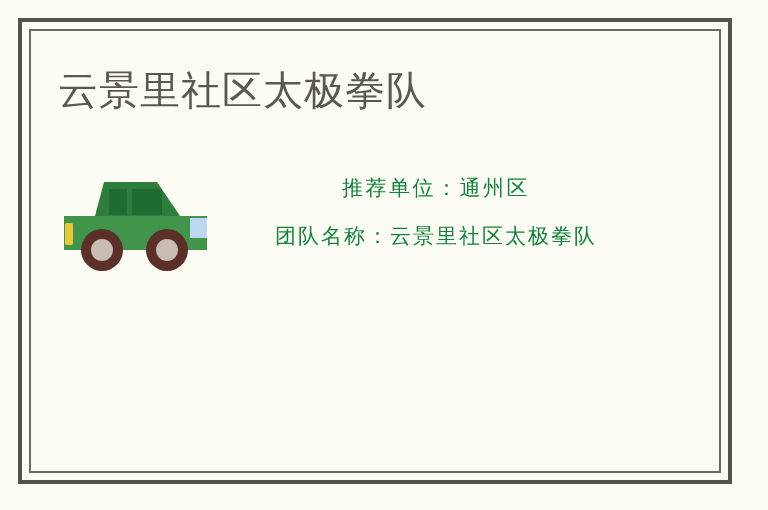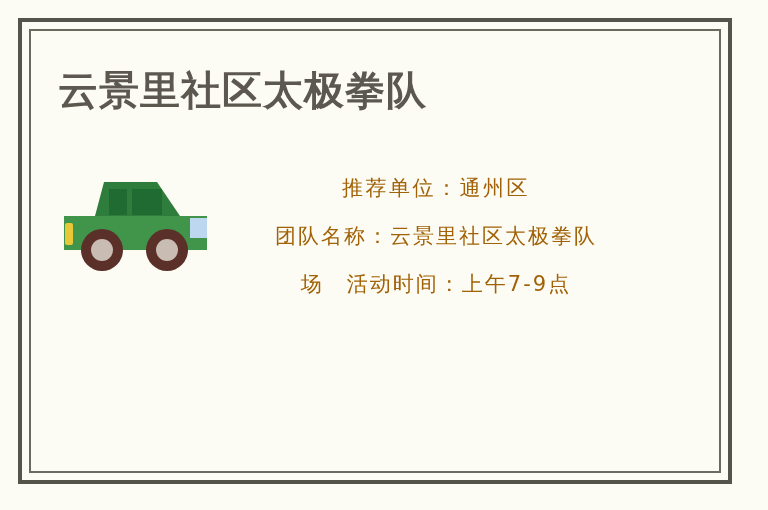--- a/index.html
+++ b/index.html
@@ -45,41 +45,41 @@
   
   .title {
     position: absolute;
     left: 58px;
     top: 63px;
     font-size: 40px;
     line-height: 54px;
     letter-spacing: 1px;
     color: #5c5850;
     white-space: nowrap;
-    font-weight: 700;
+    font-weight: 400;
   }
 
   
   .car-illustration {
     position: absolute;
     left: 60px;
     top: 168px;
     width: 156px;
     height: 104px;
   }
 
   
   .body-text {
     position: absolute;
     left: 216px;
     top: 164px;
     width: 440px;
     font-size: 21px;
     line-height: 48px;
-    color: #a16207;
+    color: #15803d;
     text-align: center;
     letter-spacing: 2.5px;
     font-family: "DejaVu Sans", "Liberation Sans", sans-serif;
     font-weight: 400;
   }
   .body-line {
     display: block;
     white-space: nowrap;
   }
   .body-line.line-2,
@@ -117,16 +117,15 @@
       <circle cx="42" cy="82" r="21" fill="#5a3028"></circle>
       <circle cx="42" cy="82" r="11" fill="#c9bcb2"></circle>
       <circle cx="107" cy="82" r="21" fill="#5a3028"></circle>
       <circle cx="107" cy="82" r="11" fill="#c9bcb2"></circle>
     </svg>
   </div>
 
   <div class="body-text">
     <span class="body-line line-1">推荐单位：通州区</span>
     <span class="body-line line-2">团队名称：云景里社区太极拳队</span>
-    <span class="body-line line-4">场　活动时间：上午7-9点</span>
   </div>
 
 </div>
 
 </body></html>

